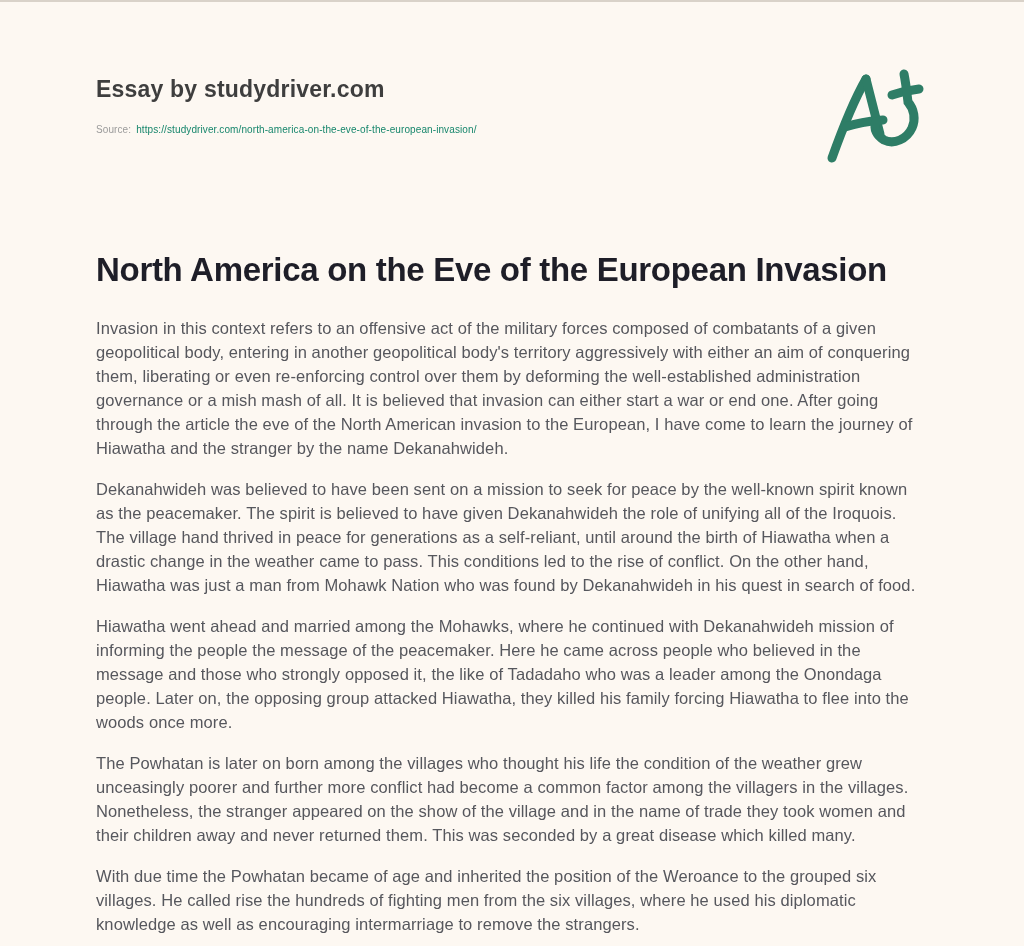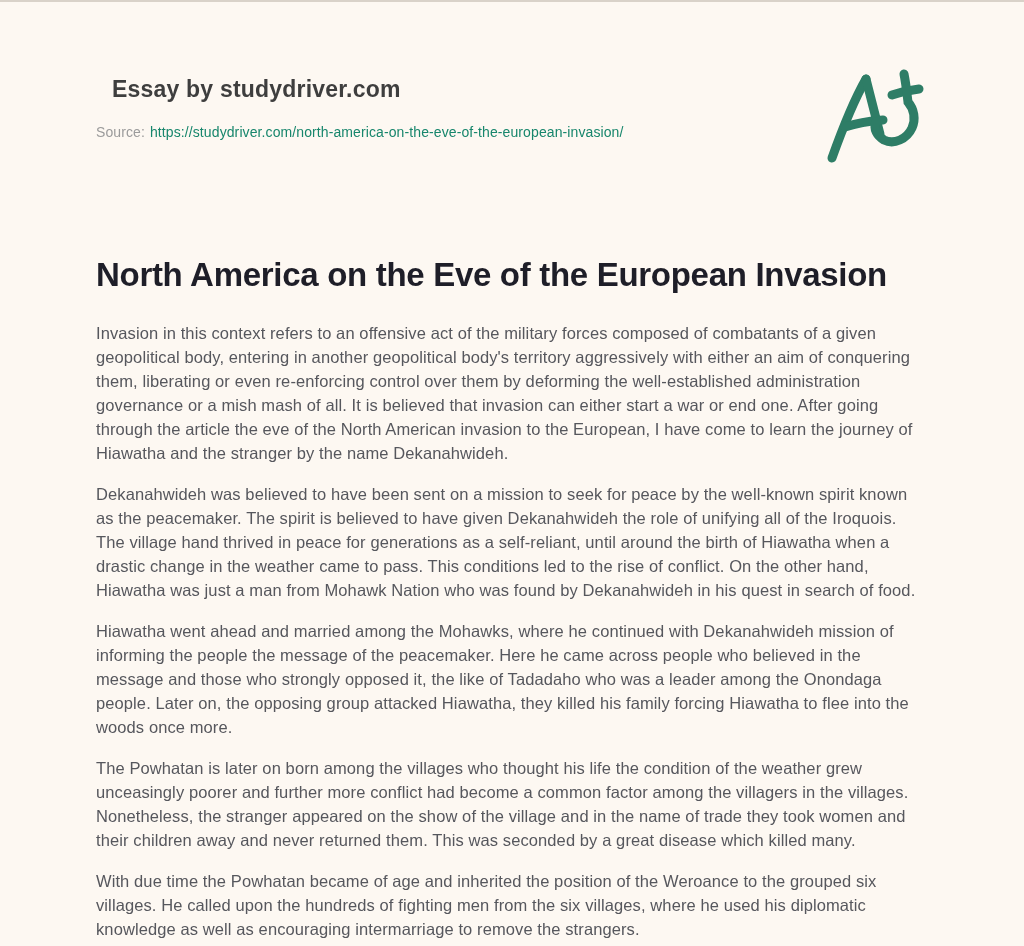--- a/index.html
+++ b/index.html
@@ -16,25 +16,25 @@
     overflow: hidden;
   }
   .container {
     position: relative;
     padding: 74px 96px 0 96px;
   }
   .byline {
     font-size: 23px;
     font-weight: 700;
     color: #3E3E3E;
-    margin: 0 0 21px 16px;
+    margin: 0 0 21px 0;
     letter-spacing: 0.2px;
   }
   .source-line {
-    font-size: 14px;
+    font-size: 10px;
     letter-spacing: 0.1px;
   }
   .source-label {
     color: #9B9B9B;
     margin-right: 5px;
   }
   .source-link {
     color: #17866C;
     text-decoration: none;
     cursor: pointer;
@@ -95,16 +95,16 @@
     <h2 class="essay-title">North America on the Eve of the European Invasion</h2>
 
     <p class="body-para">Invasion in this context refers to an offensive act of the military forces composed of combatants of a given geopolitical body, entering in another geopolitical body's territory aggressively with either an aim of conquering them, liberating or even re-enforcing control over them by deforming the well-established administration governance or a mish mash of all. It is believed that invasion can either start a war or end one. After going through the article the eve of the North American invasion to the European, I have come to learn the journey of Hiawatha and the stranger by the name Dekanahwideh.</p>
 
     <p class="body-para">Dekanahwideh was believed to have been sent on a mission to seek for peace by the well-known spirit known as the peacemaker. The spirit is believed to have given Dekanahwideh the role of unifying all of the Iroquois. The village hand thrived in peace for generations as a self-reliant, until around the birth of Hiawatha when a drastic change in the weather came to pass. This conditions led to the rise of conflict. On the other hand, Hiawatha was just a man from Mohawk Nation who was found by Dekanahwideh in his quest in search of food.</p>
 
     <p class="body-para">Hiawatha went ahead and married among the Mohawks, where he continued with Dekanahwideh mission of informing the people the message of the peacemaker. Here he came across people who believed in the message and those who strongly opposed it, the like of Tadadaho who was a leader among the Onondaga people. Later on, the opposing group attacked Hiawatha, they killed his family forcing Hiawatha to flee into the woods once more.</p>
 
     <p class="body-para">The Powhatan is later on born among the villages who thought his life the condition of the weather grew unceasingly poorer and further more conflict had become a common factor among the villagers in the villages. Nonetheless, the stranger appeared on the show of the village and in the name of trade they took women and their children away and never returned them. This was seconded by a great disease which killed many.</p>
 
-    <p class="body-para">With due time the Powhatan became of age and inherited the position of the Weroance to the grouped six villages. He called upon the hundreds of fighting men from the six villages, where he used his diplomatic knowledge as well as encouraging intermarriage to remove the strangers.</p>
+    <p class="body-para">With due time the Powhatan became of age and inherited the position of the Weroance to the grouped six villages. He called rise the hundreds of fighting men from the six villages, where he used his diplomatic knowledge as well as encouraging intermarriage to remove the strangers.</p>
   </main>
 
 </div>
 
 </body></html>

